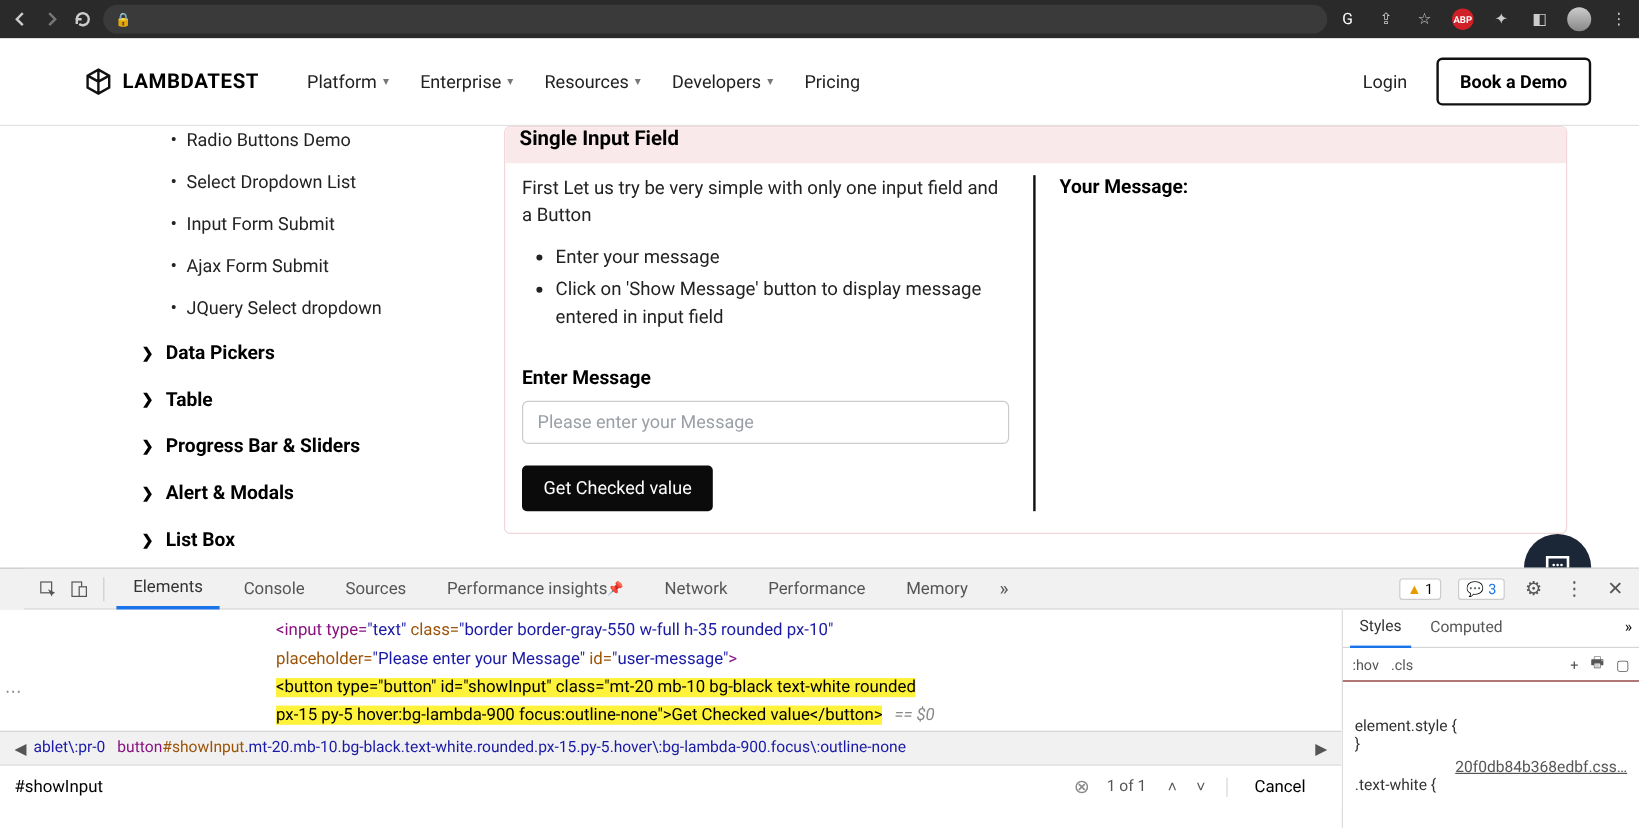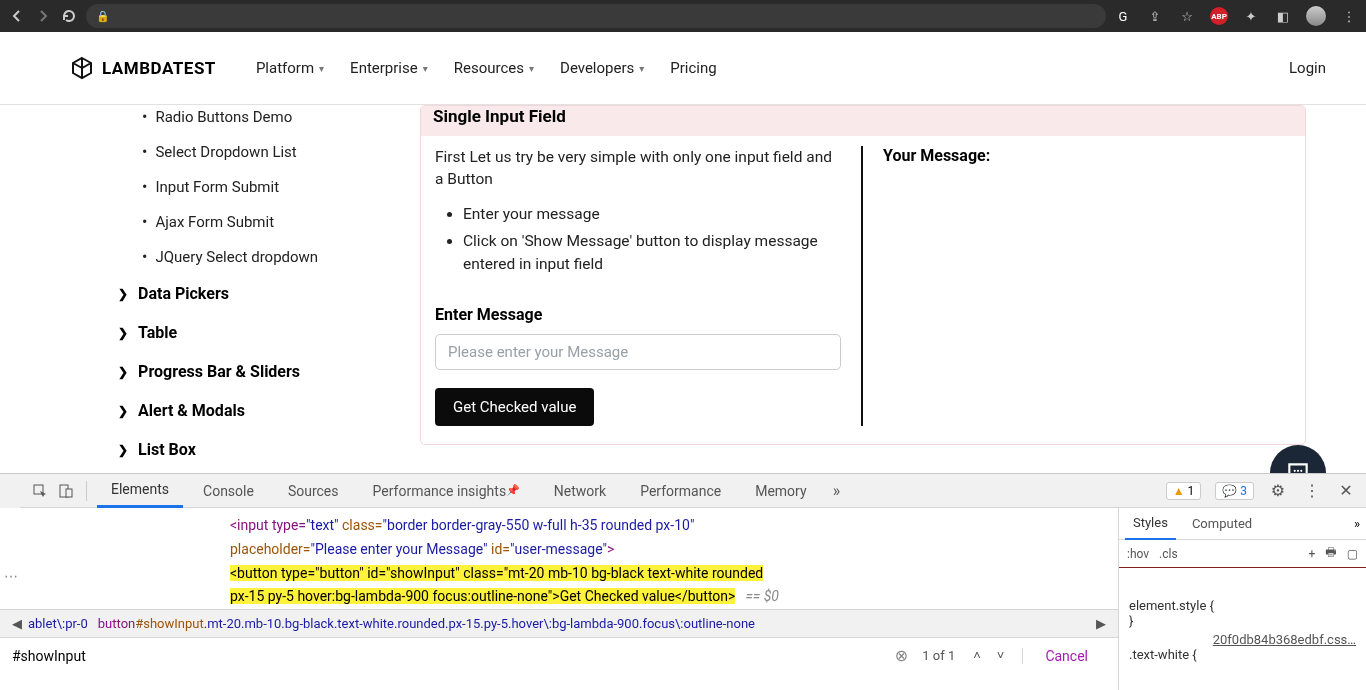--- a/index.html
+++ b/index.html
@@ -80,21 +80,21 @@
 .side-tabs .stab.active { color:#333; border-bottom:2px solid #1a73e8;}
 .side-sub { display:flex; align-items:center; border-bottom:1px solid #7f1d1d; height:28px; padding:0 8px; gap:10px; color:#555; font-size:12px;}
 .side-content { padding:6px 10px; font-family:Menlo,Consolas,monospace; font-size:13px;margin-top:24px;}
 .side-content .rule { color:#333;}
 .side-content .link { color:#555; text-decoration:underline; font-size:13px; display:block; text-align:right; margin-top:4px;}
 .search-row { height:36px; background:#fff; border-top:1px solid #d6d6d6; display:flex; align-items:center; padding:0 8px; gap:8px;}
 .search-row input { flex:1; border:none; outline:none; font-size:14px; padding:4px;}
 .search-row .clear { color:#888; cursor:pointer; font-size:16px;}
 .search-row .count { color:#555; font-size:13px; margin:0 6px;}
 .search-row .nav-ar { color:#555; cursor:pointer; padding:0 4px; font-size:13px;}
-.search-row .cancel { color:#a21caf; padding:0 22px; cursor:pointer; font-size:14px; border-left:1px solid #d6d6d6; margin-left:6px;}
+.search-row .cancel { color:#000000; padding:0 22px; cursor:pointer; font-size:14px; border-left:1px solid #d6d6d6; margin-left:6px;}
 .three-dots-left { position:absolute; left:4px; top:60px; color:#888; font-size:14px;}
 </style>
 </head>
 <body>
 
 <div class="browser-bar">
   <div class="nav-ico">
       <svg width="16" height="16" viewBox="0 0 16 16">
         <path d="M10 3 L5 8 L10 13" stroke="#ccc" stroke-width="2" fill="none"></path>
       </svg>
@@ -148,20 +148,21 @@
     <div class="item">
         <span>Developers</span>
         <span class="caret">▾</span>
       </div>
     <div class="item">
         <span>Pricing</span>
       </div>
   </div>
   <div class="header-right">
     <div class="login-link">Login</div>
+    <div class="demo-btn">Book a Demo</div>
   </div>
 </div>
 
 <div class="page-area">
   <div class="sidebar">
     <ul class="sub-list" style="margin-top:-6px;">
       <li>
           <span>Radio Buttons Demo</span>
         </li>
       <li>

